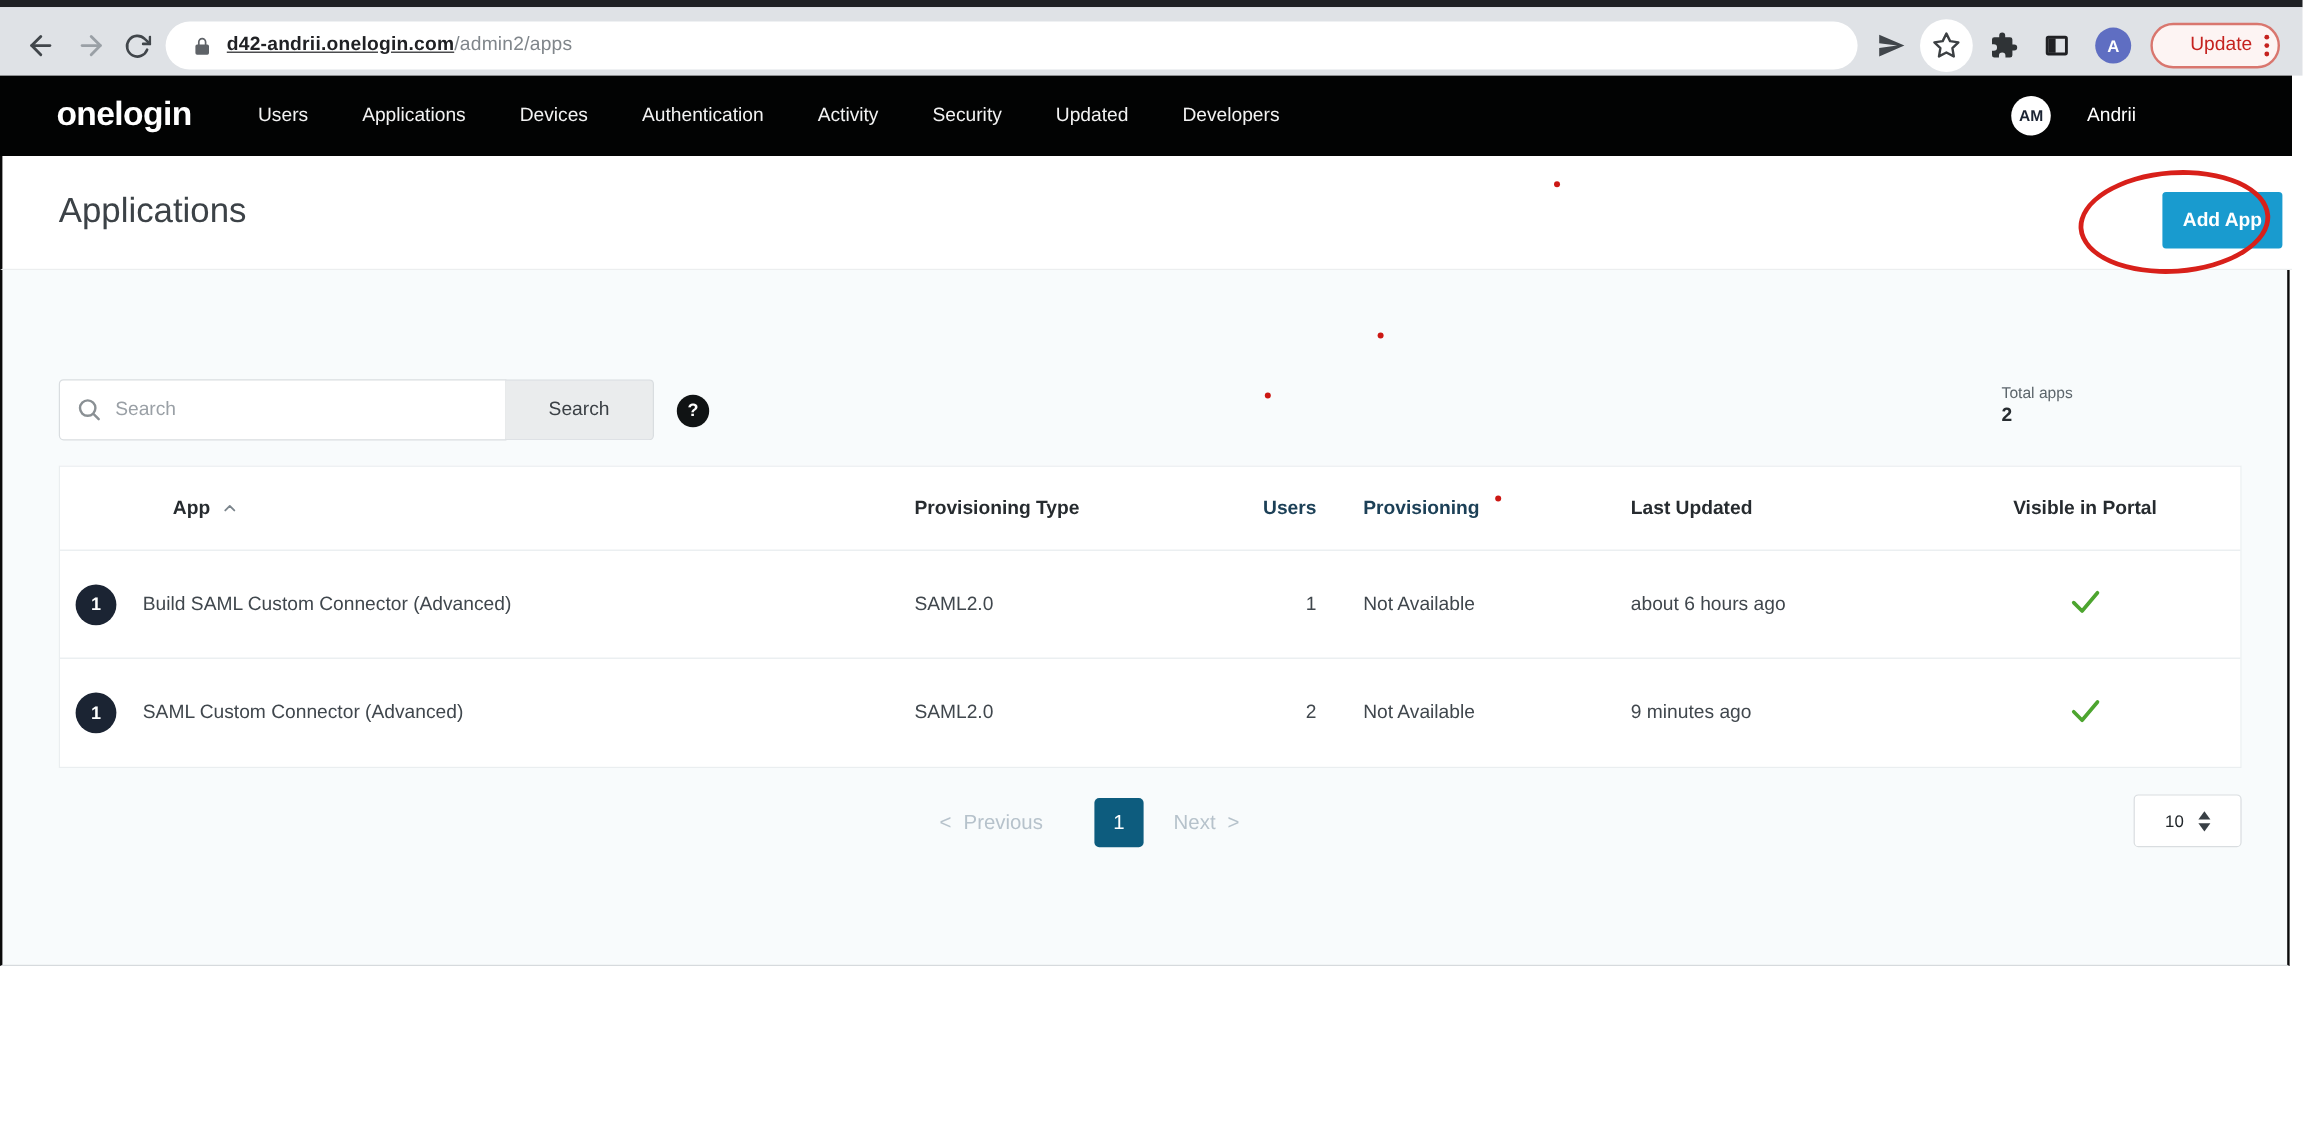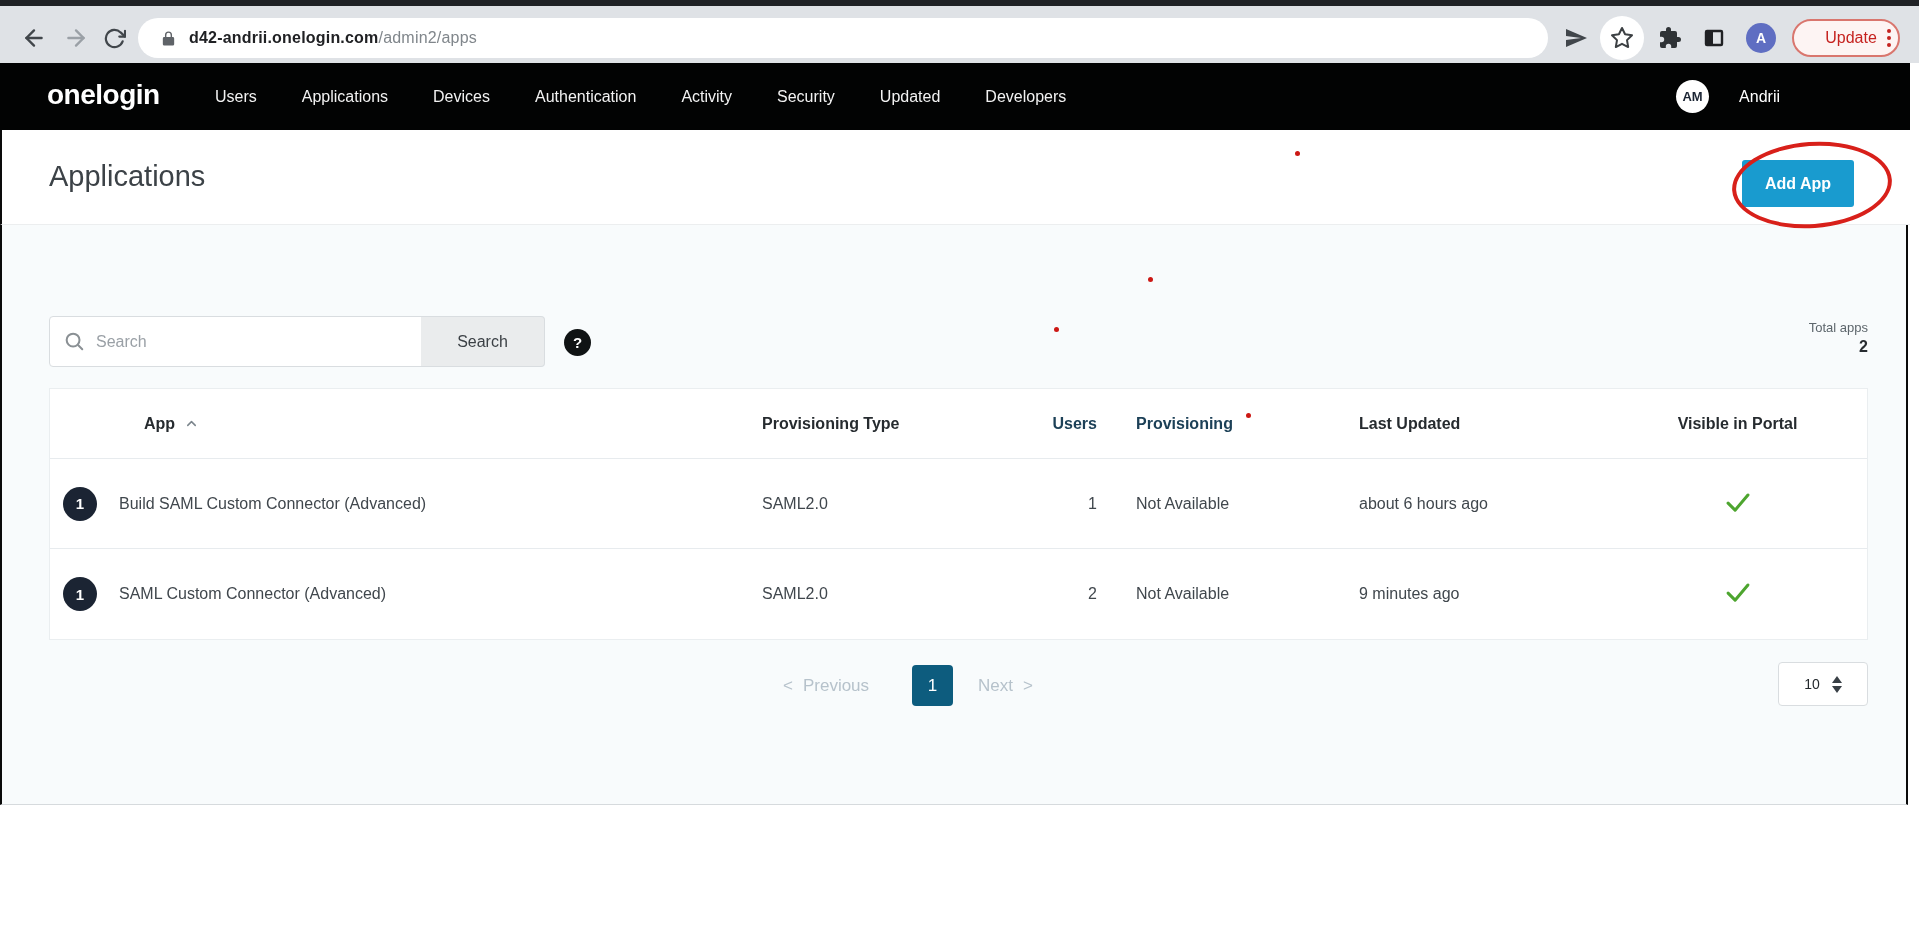--- a/index.html
+++ b/index.html
@@ -33,37 +33,37 @@
   .nav-items { position:absolute; left:215px; top:0; height:67px; display:flex; align-items:center; gap:45px; }
   .nav-item { color:#f2f2f2; font-size:16px; white-space:nowrap; cursor:pointer; }
   .nav-user { position:absolute; right:130px; top:0; height:67px; display:flex; align-items:center; gap:30px; }
   .avatar-initials { width:33px; height:33px; border-radius:50%; background:#ffffff; color:#1b2433; font-size:13px; font-weight:bold; display:flex; align-items:center; justify-content:center; }
   .nav-username { color:#ffffff; font-size:16px; }
   
   .pagehead { position:absolute; left:0; top:130px; width:1910px; height:95px; background:#ffffff; border-bottom:1px solid #eceeef; border-left:2px solid #0a0a0a; }
   .page-title { position:absolute; left:47px; top:30px; font-size:29px; color:#3c4247; }
   .btn-teal { position:absolute; top:160px; height:47px; background:#199bcf; border-radius:3px; color:#ffffff; font-size:16px; font-weight:bold; display:flex; align-items:center; justify-content:center; gap:10px; border:none; cursor:pointer; }
   .btn-download { left:1525px; width:212px; }
-  .btn-add { left:1742px; width:112px; }
+  .btn-add { left:1802px; width:100px; }
   
   .content { position:absolute; left:0; top:225px; width:1908px; height:580px; background:#f8fbfc; border-left:2px solid #0a0a0a; border-right:2px solid #0a0a0a; border-bottom:1px solid #d6dadd; }
   .searchwrap { position:absolute; left:49px; top:316px; width:373px; height:51px; }
   .searchwrap svg { position:absolute; left:14px; top:14px; }
   .search-input {
     width:373px; height:51px; border:1px solid #d9dde0; border-radius:4px 0 0 4px; background:#ffffff;
     font-family:"Liberation Sans", sans-serif; font-size:16px; color:#33383d; padding-left:46px; outline:none;
   }
   .search-input::placeholder { color:#9aa0a6; }
   .search-btn {
     position:absolute; left:421px; top:316px; width:124px; height:51px; background:#eaeced;
     border:1px solid #d9dde0; border-left:none; border-radius:0 4px 4px 0;
     font-family:"Liberation Sans", sans-serif; font-size:16px; color:#3b4045; cursor:pointer;
   }
   .help-circle { position:absolute; left:564px; top:329px; width:27px; height:27px; border-radius:50%; background:#101314; color:#ffffff; font-size:15px; font-weight:bold; display:flex; align-items:center; justify-content:center; cursor:pointer; }
-  .total-block { position:absolute; left:1668px; top:320px; width:200px; text-align:right; }
+  .total-block { position:absolute; left:1668px; top:320px; width:200px; text-align:left; }
   .total-label { font-size:13px; color:#5d666c; }
   .total-value { font-size:16px; font-weight:bold; color:#272c30; margin-top:3px; }
   
   .table-card { position:absolute; left:49px; top:388px; width:1819px; background:#ffffff; border:1px solid #eaeef0; }
   .thead-row, .trow { display:grid; grid-template-columns:660px 300px 95px 235px 270px 255px; align-items:center; }
   .thead-row { height:70px; border-bottom:1px solid #e7ebee; }
   .trow { height:90px; border-bottom:1px solid #e7ebee; }
   .trow:last-child { border-bottom:none; }
   .th { font-size:16px; font-weight:bold; color:#262b2f; }
   .th-app { padding-left:94px; display:flex; align-items:center; gap:9px; }
@@ -118,21 +118,21 @@
     <div class="chrome-btn" style="left:98px;">
       <svg width="23" height="23" viewBox="0 0 24 24" fill="none" stroke="#41464b" stroke-width="2.3" stroke-linecap="round" stroke-linejoin="round">
           <path d="M23 4v6h-6"></path>
           <path d="M20.49 15a9 9 0 1 1-2.12-9.36L23 10"></path>
         </svg>
     </div>
     <div class="urlbar">
       <svg width="17" height="17" viewBox="0 0 24 24" fill="#5f6368">
           <path d="M12 2a5 5 0 0 0-5 5v3H6a2 2 0 0 0-2 2v8a2 2 0 0 0 2 2h12a2 2 0 0 0 2-2v-8a2 2 0 0 0-2-2h-1V7a5 5 0 0 0-5-5zm-3 8V7a3 3 0 0 1 6 0v3H9z"></path>
         </svg>
-      <span class="url-text"><b style="font-weight:bold;">d42-andrii.onelogin.com</b><span class="url-path">/admin2/apps</span></span>
+      <span class="url-text"><b style="font-weight:bold;text-decoration:underline;">d42-andrii.onelogin.com</b><span class="url-path">/admin2/apps</span></span>
     </div>
     <div class="chrome-btn" style="left:1560px;">
       <svg width="24" height="24" viewBox="0 0 24 24" fill="#41464b">
           <path d="M2 21l21-9L2 3v7l15 2-15 2z"></path>
         </svg>
     </div>
     <div class="star-bubble">
       <svg width="24" height="24" viewBox="0 0 24 24" fill="none" stroke="#3c4043" stroke-width="2" stroke-linejoin="round">
           <polygon points="12 2 15.09 8.26 22 9.27 17 14.14 18.18 21.02 12 17.77 5.82 21.02 7 14.14 2 9.27 8.91 8.26 12 2"></polygon>
         </svg>

